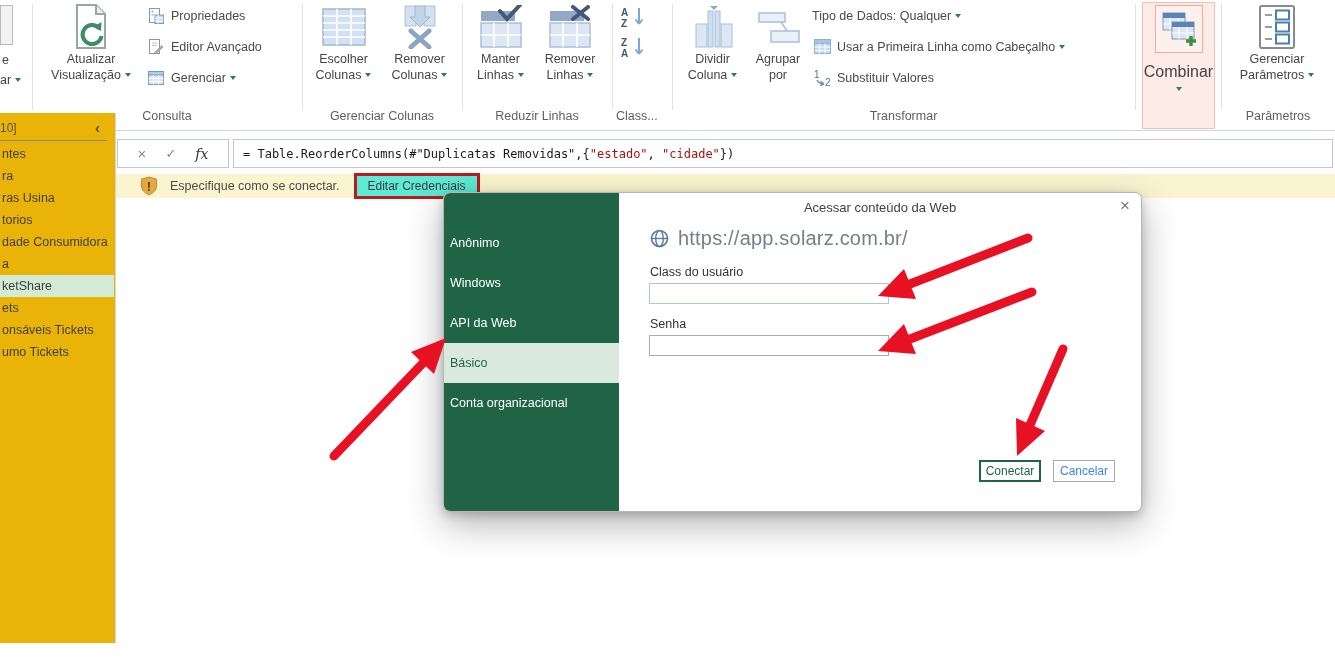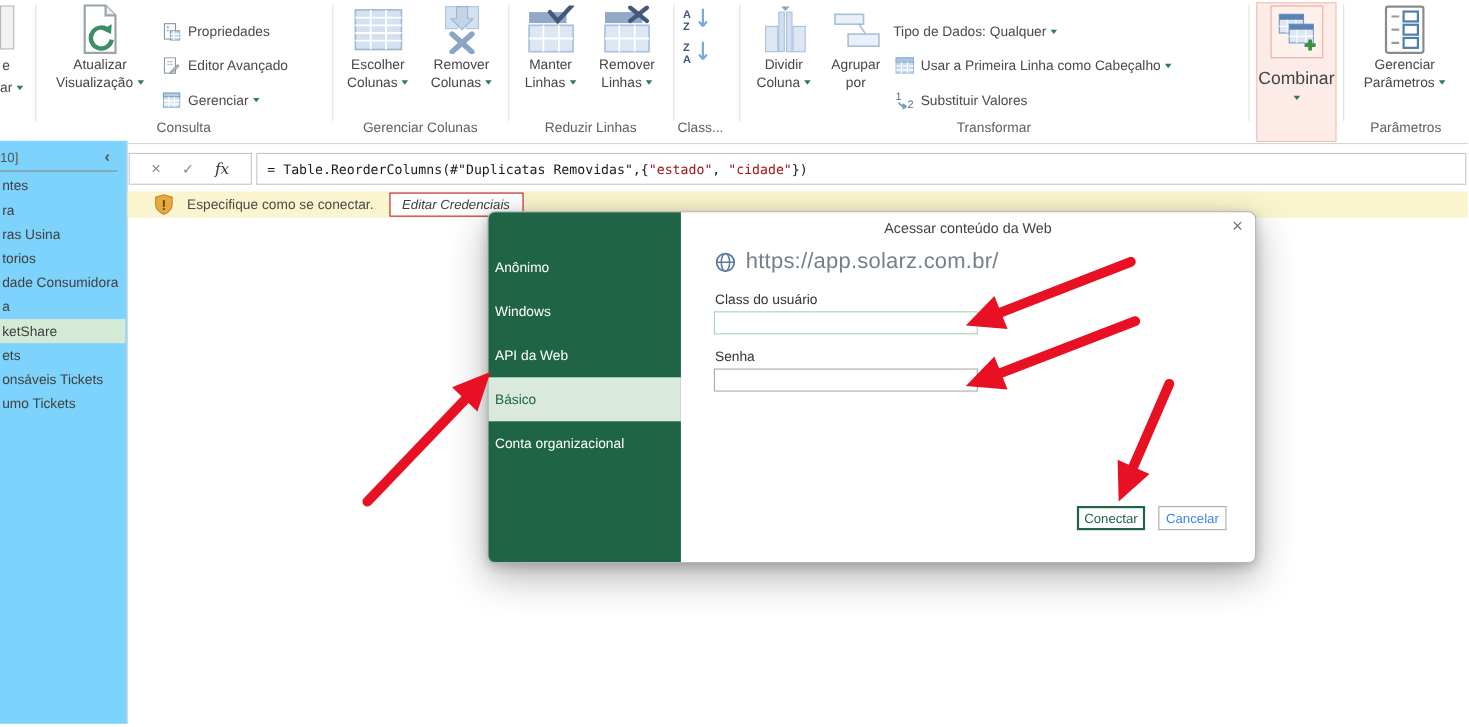--- a/index.html
+++ b/index.html
@@ -6,47 +6,47 @@
   .screen{position:relative;width:1335px;height:661px;background:#fff;overflow:hidden;
           font-family:"Liberation Sans",sans-serif;color:#444;}
   
   .ribbon{position:absolute;left:0;top:0;width:1335px;height:130px;background:#fff;border-bottom:1px solid #ccd8e2;}
   .vdiv{position:absolute;top:4px;height:106px;width:1px;background:#e2e2e2;}
   .glabel{position:absolute;top:109px;height:18px;font-size:12.5px;color:#5f5f5f;text-align:center;white-space:nowrap;}
   .bigbtn{position:absolute;top:2px;display:flex;flex-direction:column;align-items:center;cursor:default;}
   .bigbtn .ic{height:50px;display:flex;align-items:center;justify-content:center;}
   .bigbtn .t{font-size:12.5px;line-height:15.5px;color:#464646;text-align:center;white-space:nowrap;}
   .caret{display:inline-block;width:0;height:0;border-left:3.5px solid transparent;border-right:3.5px solid transparent;border-top:4px solid #2e7d4f;margin-left:4px;vertical-align:2px;}
-  .smallcol{position:absolute;top:13px;text-align:right;}
+  .smallcol{position:absolute;top:0;text-align:right;}
   .srow{display:flex;align-items:center;height:31px;font-size:12.5px;color:#4a4a4a;white-space:nowrap;}
   .srow .sic{width:20px;display:flex;justify-content:center;margin-right:5px;}
   .cutgrp .ibox{position:absolute;left:0;top:5px;width:11px;height:38px;border:1px solid #b9b9b9;background:#f2f2f2;}
   .cutgrp .l1{position:absolute;left:2px;top:53px;font-size:12.5px;}
   .cutgrp .l2{position:absolute;left:0;top:73px;font-size:12.5px;}
   .combinar{position:absolute;left:1142px;top:2px;width:71px;height:125px;background:#fcebe7;border:1px solid #f5c0b3;display:flex;flex-direction:column;align-items:center;}
   .combinar .icbox{margin-top:2px;width:46px;height:46px;border:1px solid #f0ab9c;background:#fdf1ee;display:flex;align-items:center;justify-content:center;}
   
-  .queries{position:absolute;left:0;top:128px;width:115px;height:530px;background:#7dd3fc;border-right:1px solid #d6d6d6;}
+  .queries{position:absolute;left:0;top:113px;width:115px;height:530px;background:#eab308;border-right:1px solid #d6d6d6;}
   .q-head{position:absolute;left:0;top:8px;font-size:12px;color:#555;}
   .q-collapse{position:absolute;left:95px;top:6px;font-size:15px;color:#555;font-weight:bold;}
   .q-underline{position:absolute;left:0;top:27px;width:107px;height:1px;background:#8a8a8a;}
   .q-list{position:absolute;left:0;top:30px;right:1px;}
   .q-item{height:22px;line-height:22px;font-size:12.5px;color:#3f3f3f;padding-left:2px;white-space:nowrap;overflow:hidden;}
   .q-item.sel{background:#d3ead6;}
   
   .fxbox{position:absolute;left:117px;top:139px;width:112px;height:29px;border:1px solid #c6c6c6;background:#fff;display:flex;align-items:center;justify-content:space-around;padding:0 10px;box-sizing:border-box;}
   .fx-x{color:#8a8a8a;font-size:15px;}
   .fx-ck{color:#8a8a8a;font-size:13px;}
   .fx-fx{font-family:"DejaVu Serif",serif;font-style:italic;font-size:14px;color:#333;}
   .fml{position:absolute;left:233px;top:139px;width:1100px;height:29px;border:1px solid #c6c6c6;background:#fff;display:flex;align-items:center;padding-left:9px;box-sizing:border-box;font-family:"DejaVu Sans Mono","Liberation Mono",monospace;font-size:12px;color:#1a1a1a;white-space:pre;}
   .fml .lit{color:#a31515;}
   
   .warn{position:absolute;left:116px;top:174px;width:1219px;height:24px;background:#fbf5cf;display:flex;align-items:center;z-index:1;}
   .warn-msg{font-size:12.5px;color:#4a4a4a;margin-left:12px;}
-  .warn-btn{margin-left:14px;width:120px;height:20px;background:#ffffff;border:1px solid #b91c1c;font-size:12px;color:#3c3c3c;display:flex;align-items:center;justify-content:center;font-style:italic;}
+  .warn-btn{margin-left:14px;width:120px;height:20px;background:#5eead4;border:3px solid #b91c1c;font-size:12px;color:#3c3c3c;display:flex;align-items:center;justify-content:center;}
   
   .dialog{position:absolute;left:443px;top:192px;width:697px;height:318px;background:#fff;border:1px solid #b5b5b5;border-radius:7px;box-shadow:0 12px 36px rgba(0,0,0,.30),0 3px 10px rgba(0,0,0,.18);z-index:20;}
   .dlg-nav{position:absolute;left:0;top:0;bottom:0;width:175px;background:#1f6444;border-radius:6px 0 0 6px;}
   .dlg-tab{height:40px;display:flex;align-items:center;padding-left:6px;font-size:12.5px;color:#fff;cursor:default;}
   .dlg-tab.sel{background:#d9e9dd;color:#1f6444;}
   .dlg-content{position:absolute;left:175px;top:0;right:0;bottom:0;}
   .dlg-title{position:absolute;left:0;right:0;top:7px;text-align:center;font-size:13px;color:#404040;}
   .dlg-close{position:absolute;right:11px;top:3px;font-size:17px;color:#777;cursor:default;}
   .dlg-url{position:absolute;left:31px;top:34px;display:flex;align-items:center;gap:9px;}
   .dlg-url .u{font-size:20px;font-weight:300;color:#75808a;letter-spacing:.2px;}

